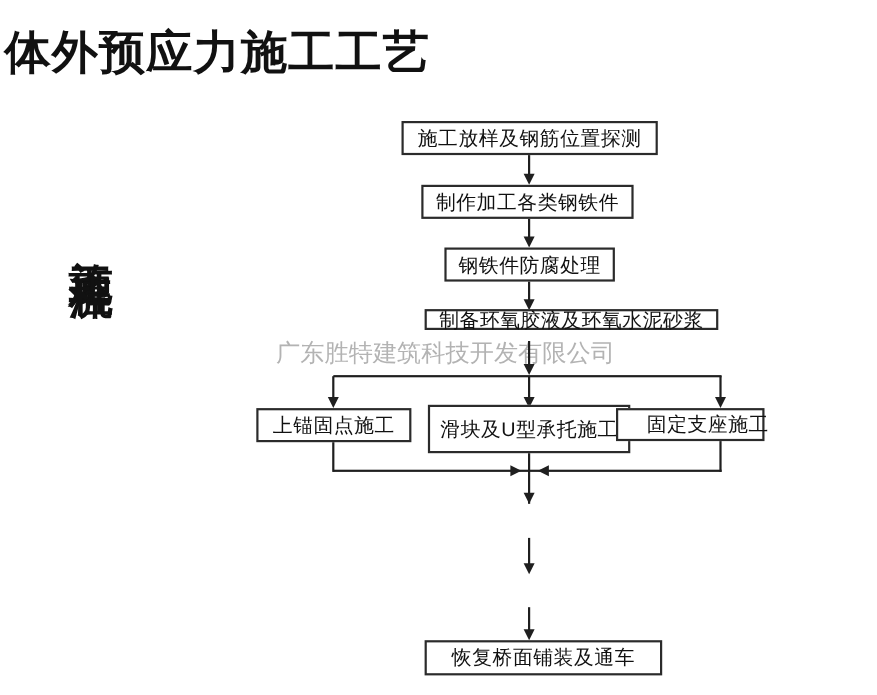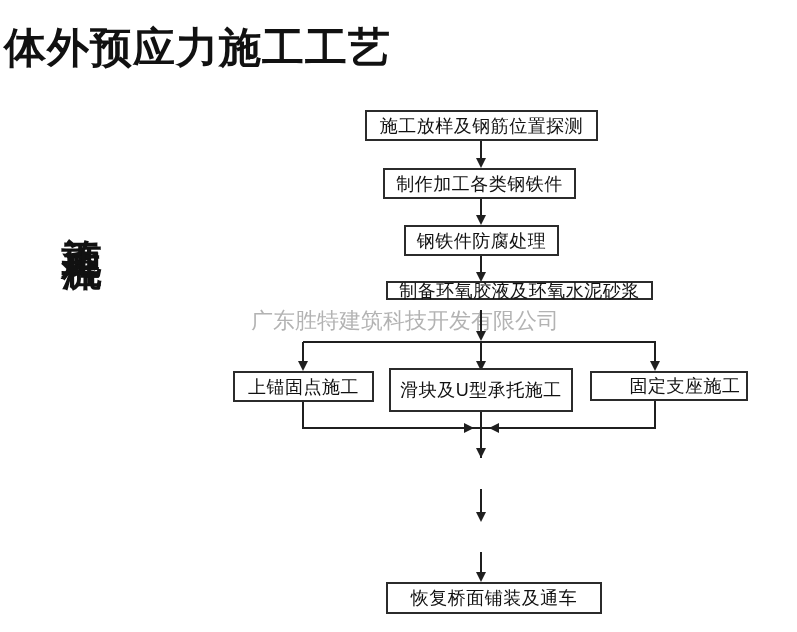--- a/index.html
+++ b/index.html
@@ -41,21 +41,21 @@
     font-size:18px;color:#111;
     letter-spacing:0.5px;white-space:nowrap;
     z-index:2;
   }
   .n1{left:365px;top:110px;width:233px;height:31px;}
   .n2{left:383px;top:168px;width:193px;height:31px;}
   .n3{left:404px;top:225px;width:155px;height:31px;text-align:center;}
   .n4{left:347px;top:281px;width:267px;height:19px;margin-left:39px;}
   .n5a{left:233px;top:371px;width:141px;height:31px;}
   .n5b{left:389px;top:368px;width:184px;height:44px;}
-  .n5c{left:590px;top:371px;width:158px;height:30px;padding-left:32px;}
+  .n5c{left:560px;top:371px;width:135px;height:30px;padding-left:32px;}
   .n6{left:375px;top:458px;width:208px;height:33px;}
   .n7{left:388px;top:522px;width:186px;height:32px;}
   .n8{left:386px;top:582px;width:216px;height:32px;}
   
   .vline{position:absolute;width:2px;background:#1f1f1f;z-index:1;}
   .hline{position:absolute;height:2px;background:#1f1f1f;z-index:1;}
   .v1{left:480px;top:139px;height:21px;}
   .v2{left:480px;top:197px;height:20px;}
   .v3{left:480px;top:254px;height:20px;}
   .v4{left:480px;top:310px;height:24px;}

